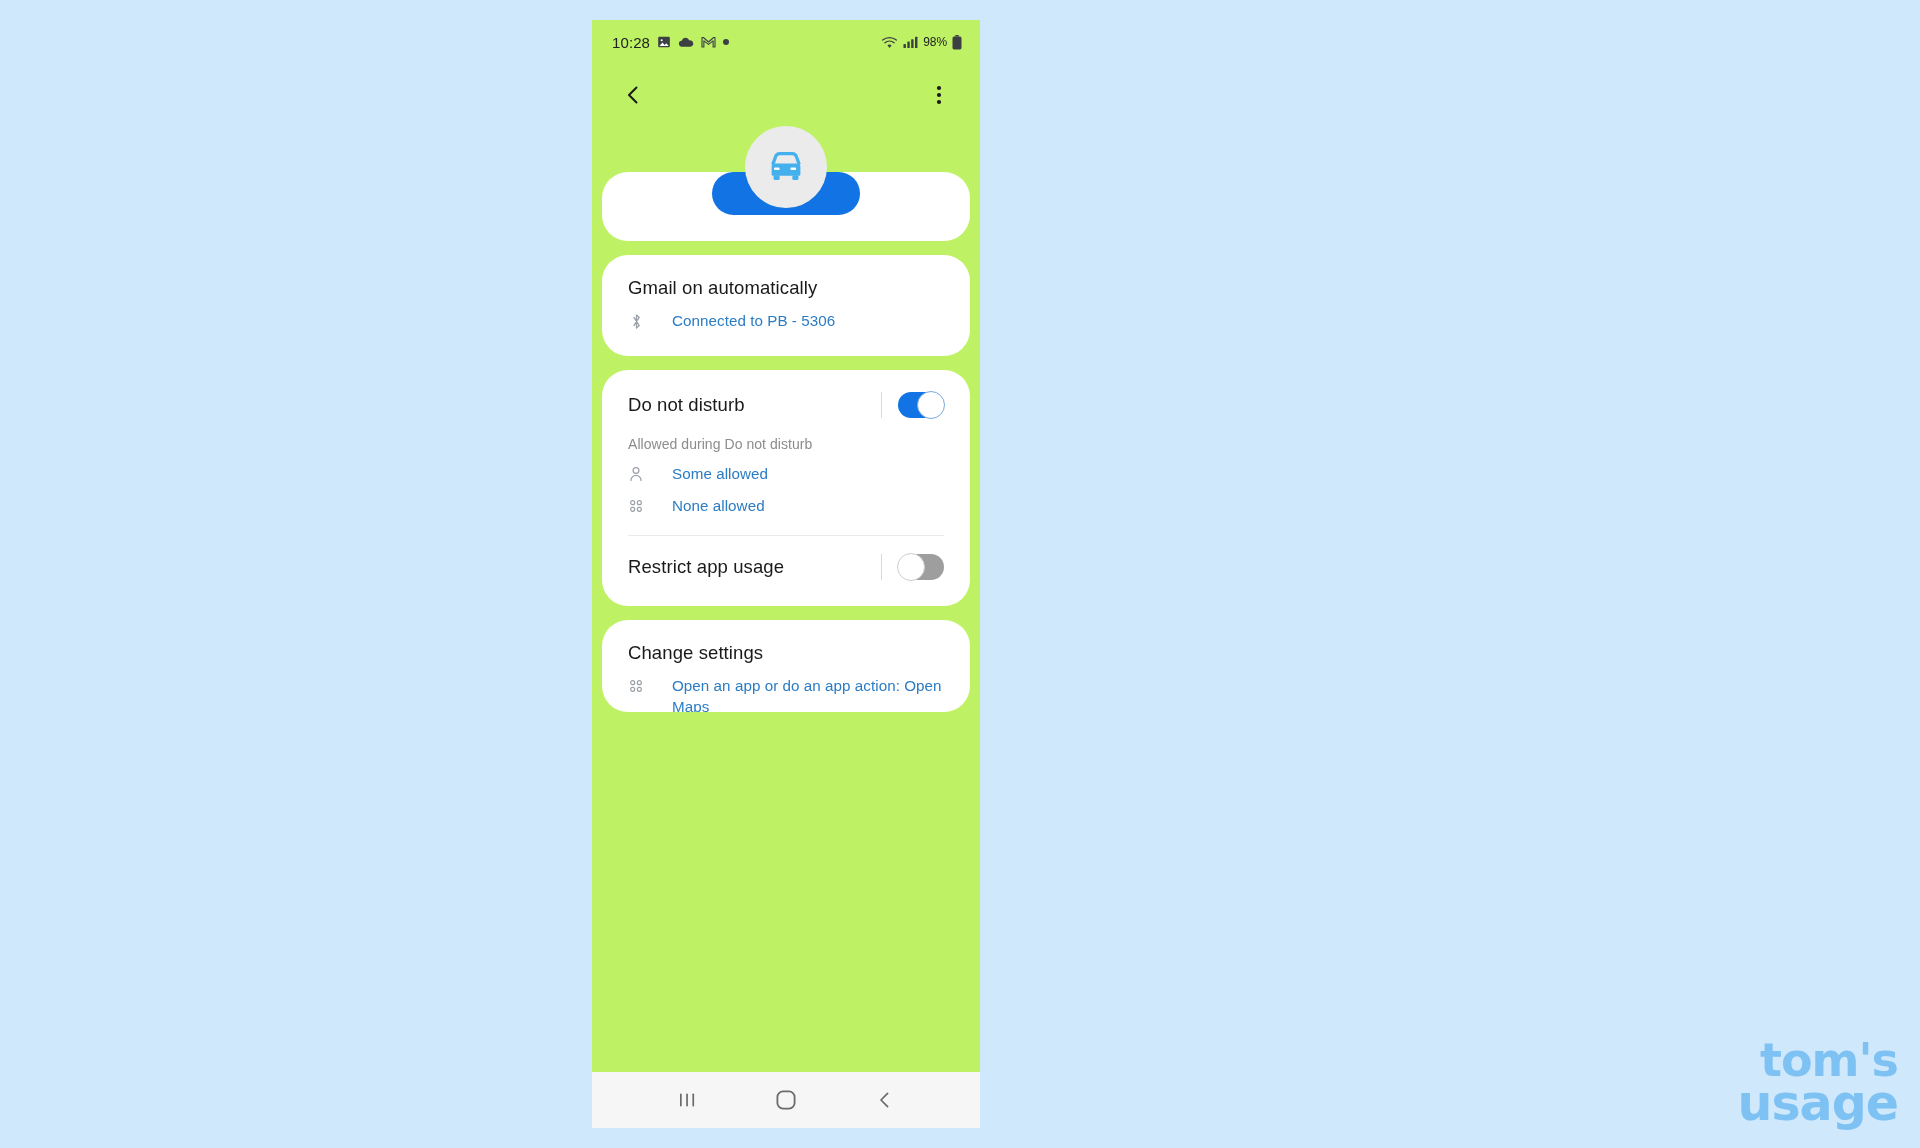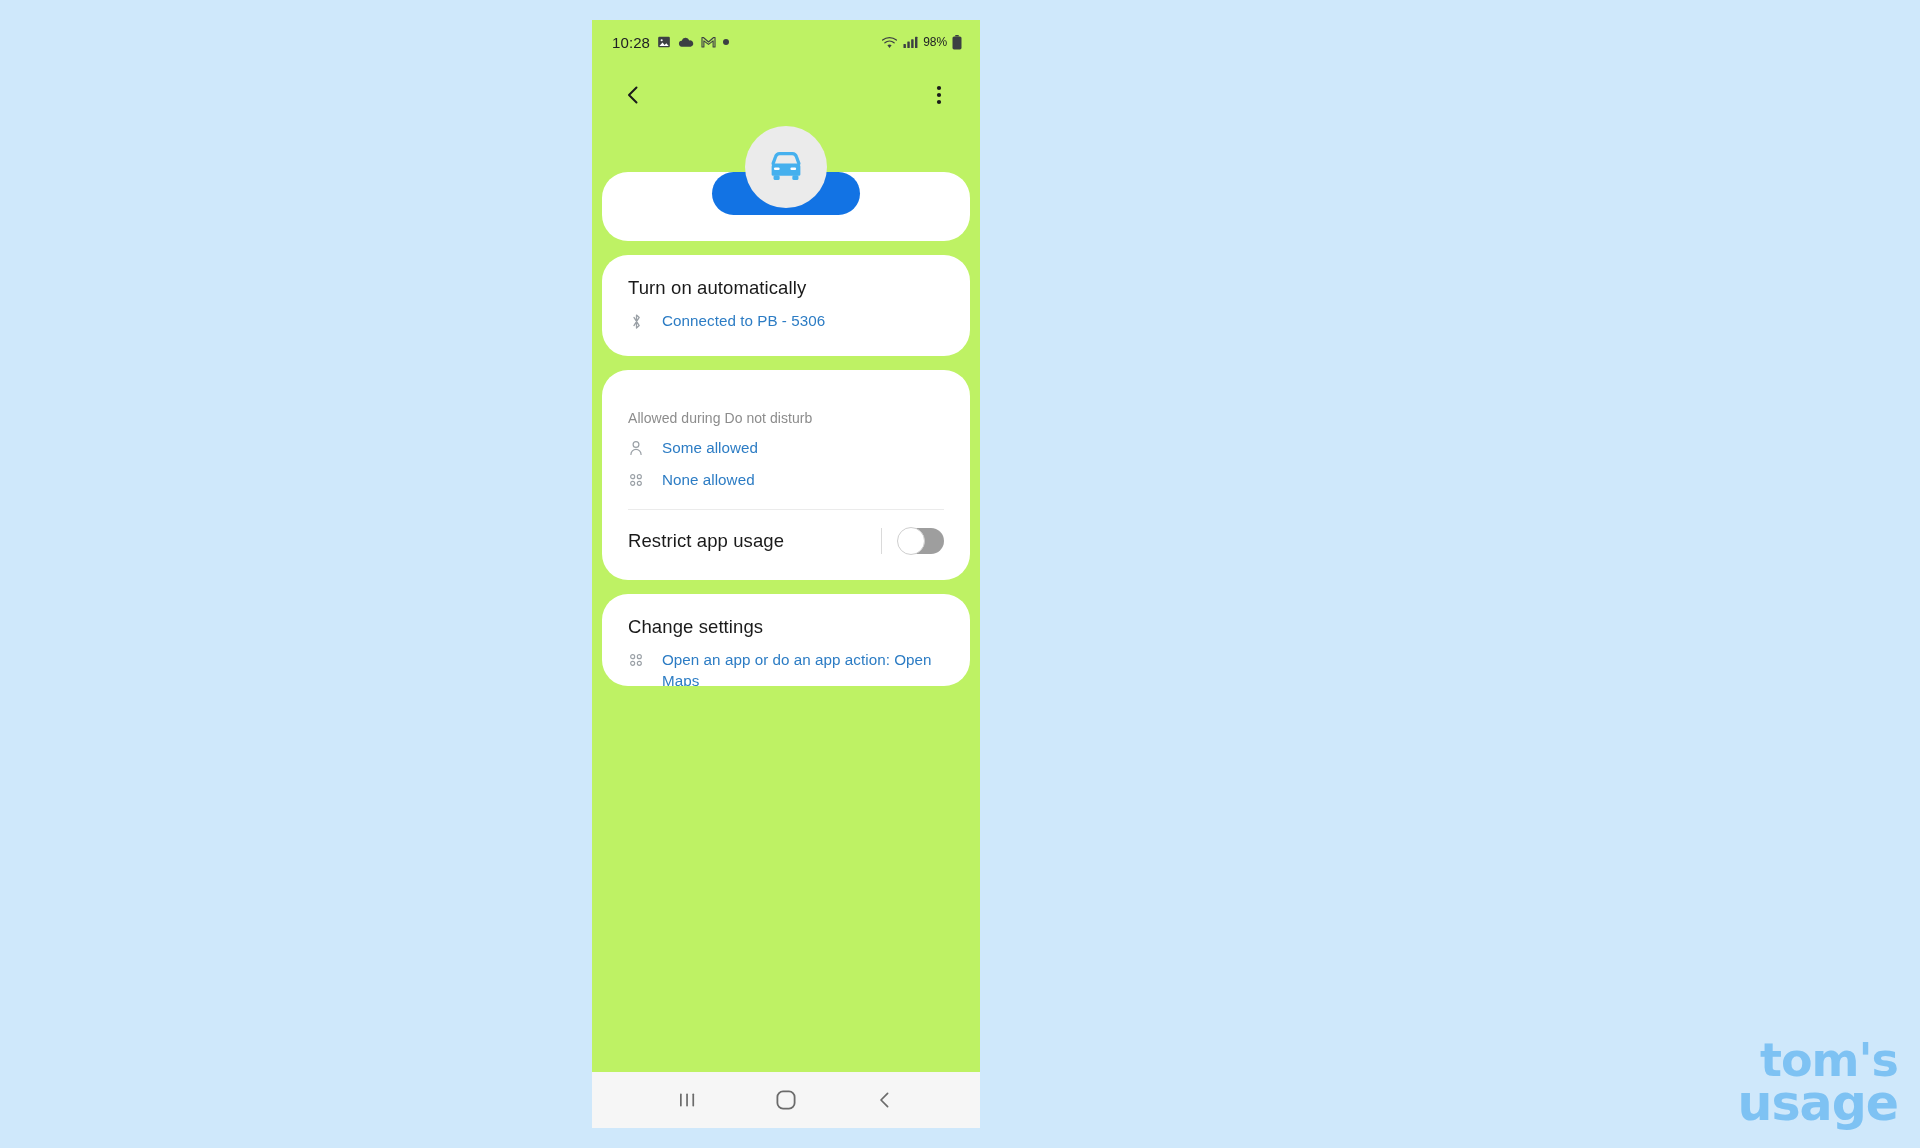--- a/index.html
+++ b/index.html
@@ -129,21 +129,21 @@
     font-size: 18.5px;
     color: #1a1a1a;
     font-weight: 400;
     letter-spacing: .1px;
   }
 
   
   .linkrow {
     display: flex;
     align-items: flex-start;
-    gap: 18px;
+    gap: 28px;
     margin-top: 11px;
     cursor: pointer;
   }
   .linkrow .li-icon {
     flex: 0 0 16px;
     width: 16px;
     height: 20px;
     display: flex;
     align-items: center;
     justify-content: center;
@@ -318,34 +318,43 @@
         <rect x="11.4" y="20.6" width="6" height="2.6" rx="1.3" fill="#ffffff"></rect>
         <rect x="28.6" y="20.6" width="6" height="2.6" rx="1.3" fill="#ffffff"></rect>
       </svg>
     </div>
 
 
     <button id="turn-on-btn">Turn on</button>
   </div>
 
   <div class="card" id="auto-card">
-    <div class="card-title">Turn on automatically</div>
+    <div class="card-title">Gmail on automatically</div>
 
     <div class="linkrow">
       <span class="li-icon">
         <svg width="13" height="17" viewBox="0 0 14 20">
           <path d="M4 5.2L10.2 14.8 7 17.6V2.4l3.2 2.8L4 14.8" fill="none" stroke="#9aa0a6" stroke-width="1.5" stroke-linecap="round" stroke-linejoin="round"></path>
         </svg>
       </span>
       <span class="li-text">Connected to PB - 5306</span>
     </div>
   </div>
 
   <div class="card" id="dnd-card">
 
+    <div class="toggle-row">
+      <span class="card-title">Do not disturb</span>
+      <span class="toggle-right">
+        <span class="tdiv"></span>
+        <span class="switch on">
+          <span class="knob"></span>
+        </span>
+      </span>
+    </div>
 
     <div class="sub-label">Allowed during Do not disturb</div>
 
     <div class="linkrow">
       <span class="li-icon">
         <svg width="14" height="16" viewBox="0 0 16 18">
           <circle cx="8" cy="5" r="3.3" fill="none" stroke="#9aa0a6" stroke-width="1.4"></circle>
           <path d="M2.2 16.4a5.8 5.8 0 0 1 11.6 0" fill="none" stroke="#9aa0a6" stroke-width="1.4" stroke-linecap="round"></path>
         </svg>
       </span>

